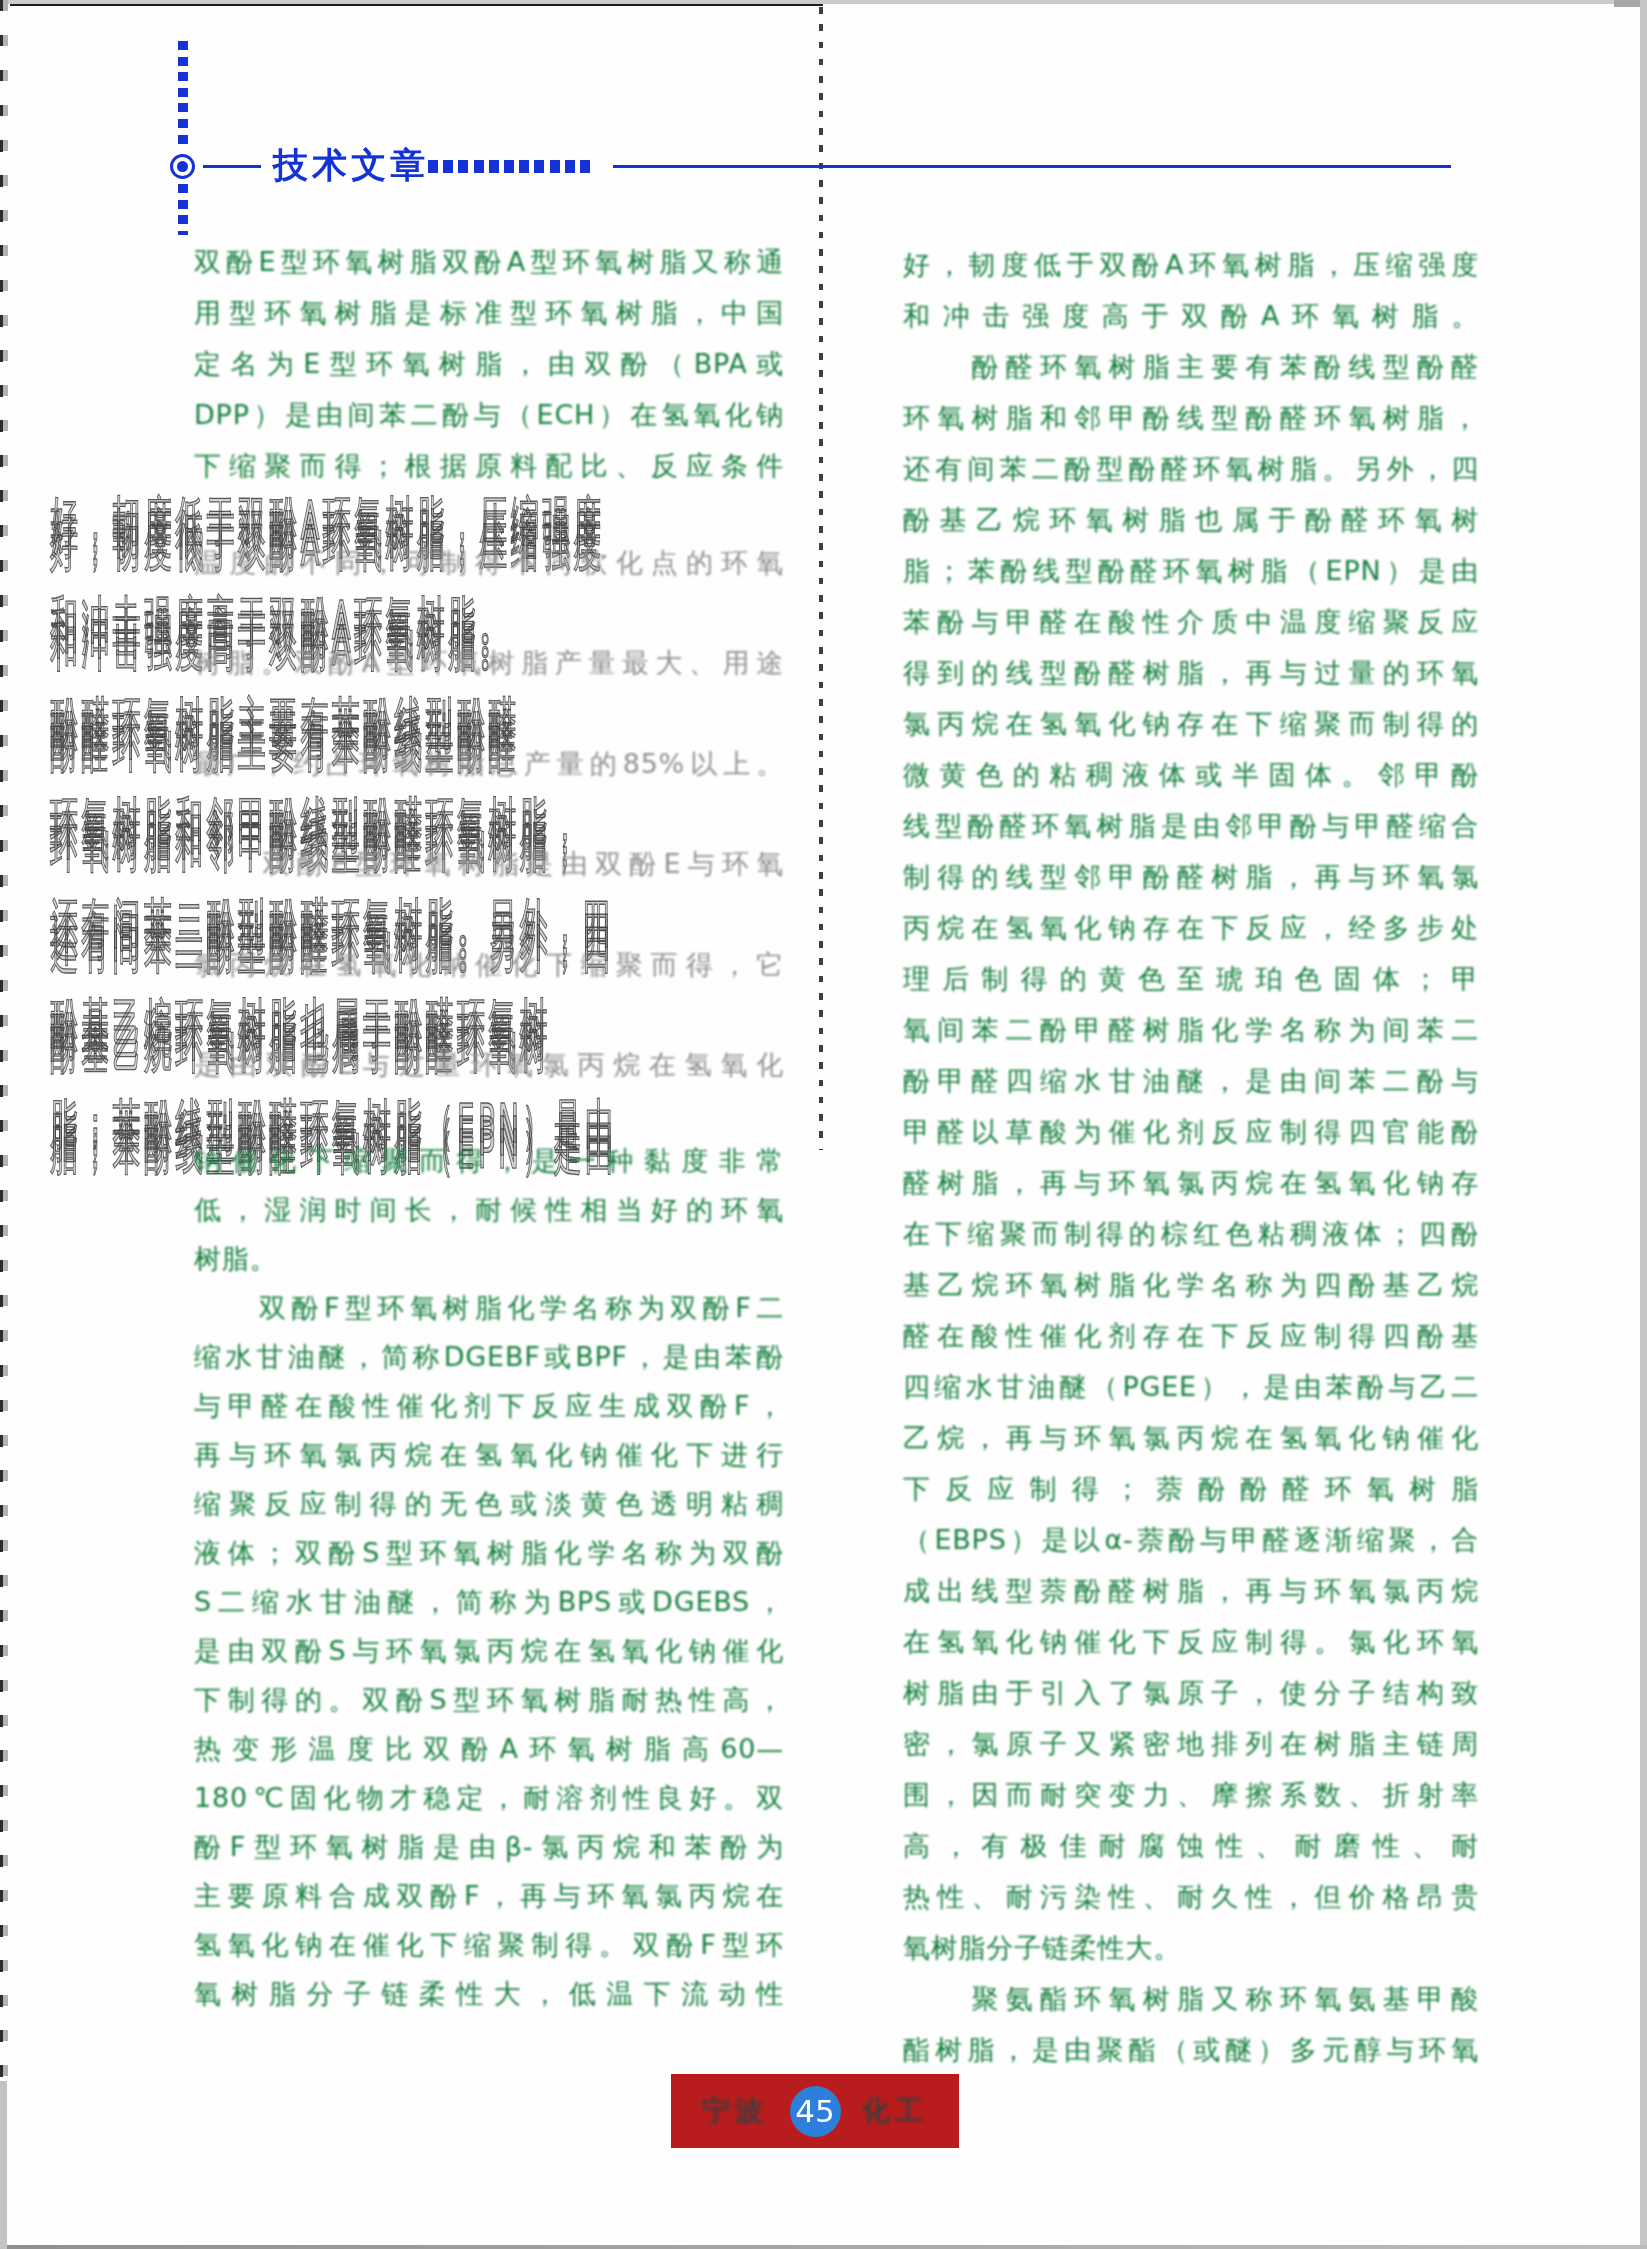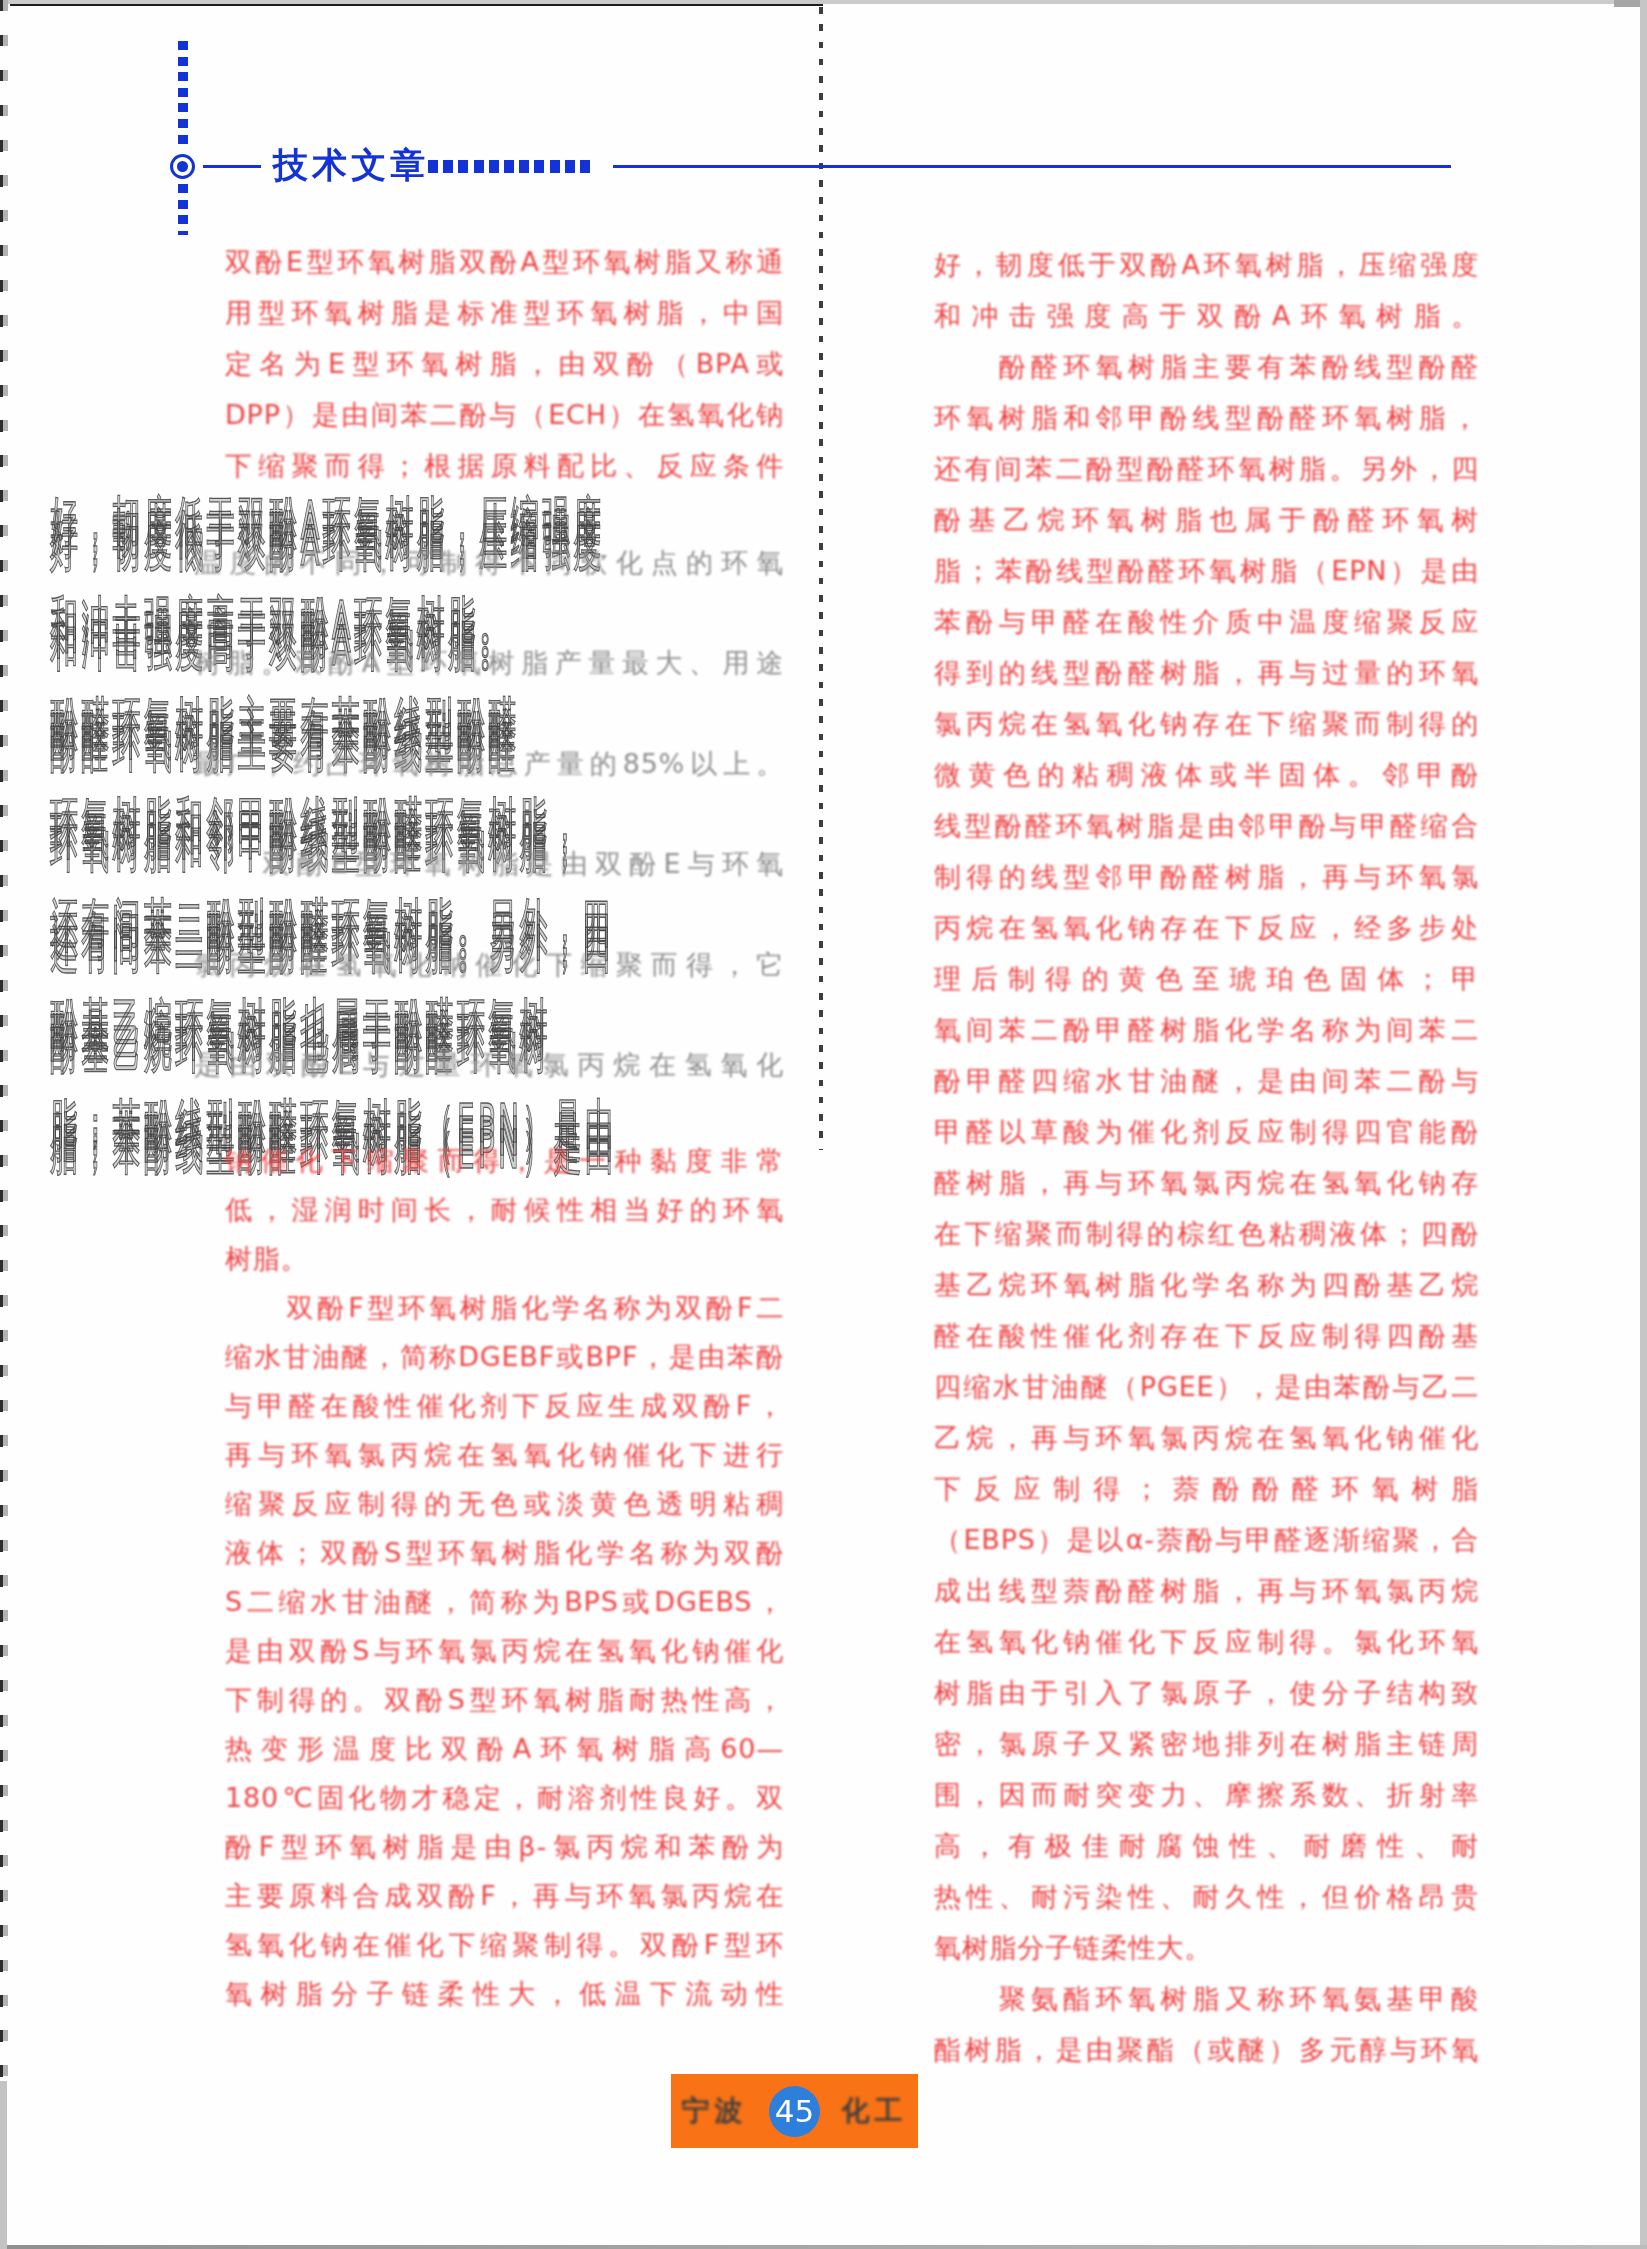--- a/index.html
+++ b/index.html
@@ -39,37 +39,37 @@
     background:repeating-linear-gradient(90deg,var(--blue) 0 10px,rgba(255,255,255,0) 10px 15.2px);}
   .hdr-line-long{position:absolute;left:613px;top:165px;width:838px;height:3.3px;background:var(--blue);}
 
   
   .col{position:absolute;}
   .col-left{left:194px;top:0;width:590px;height:2250px;}
   .block{position:absolute;left:0;width:590px;}
   .block-a{top:236px;}
   .block-b{top:1136px;}
   .col-right{left:903px;top:239px;width:576px;}
-  .line{height:51px;line-height:51px;font-size:27px;color:#ef4444;letter-spacing:0.8px;
+  .line{height:51px;line-height:51px;font-size:27px;color:#15803d;letter-spacing:0.8px;
     white-space:nowrap;overflow:hidden;text-align:justify;text-align-last:justify;
-    filter:blur(0.9px);margin-left:31px;}
+    filter:blur(0.9px);}
   .block-b .line{height:49px;line-height:49px;}
   .line.nj{text-align:left;text-align-last:left;}
 
   
   .band{position:absolute;left:-144px;width:734px;height:100px;}
   .ghost{position:absolute;left:0;top:0;width:100%;font-size:28px;letter-spacing:3.3px;white-space:nowrap;
     color:rgba(95,95,95,0.28);-webkit-text-stroke:0.7px rgba(60,60,60,0.82);
     transform:scaleY(1.9);transform-origin:0 0;}
   .band .under{position:absolute;left:144px;top:59px;width:590px;height:36px;line-height:36px;
     font-size:27px;color:#8f8f8f;letter-spacing:0.8px;white-space:nowrap;overflow:hidden;
     text-align:justify;text-align-last:justify;filter:blur(1.1px);}
 
   
-  .footer-bar{position:absolute;left:671px;top:2074px;width:247px;height:74px;background:#f97316;
+  .footer-bar{position:absolute;left:671px;top:2074px;width:288px;height:74px;background:#b91c1c;
     display:flex;align-items:center;justify-content:center;gap:21.4px;}
   .journal{font-size:28px;font-weight:bold;color:#3d3d3d;filter:blur(1.5px);letter-spacing:5px;}
   .page-circle{width:51px;height:51px;border-radius:50%;background:#2e7fdb;color:#ffffff;
     display:flex;align-items:center;justify-content:center;font-size:31px;}
   :root{--blue:#1433d6;}
 </style>
 </head>
 <body>
 
 <div class="page">

